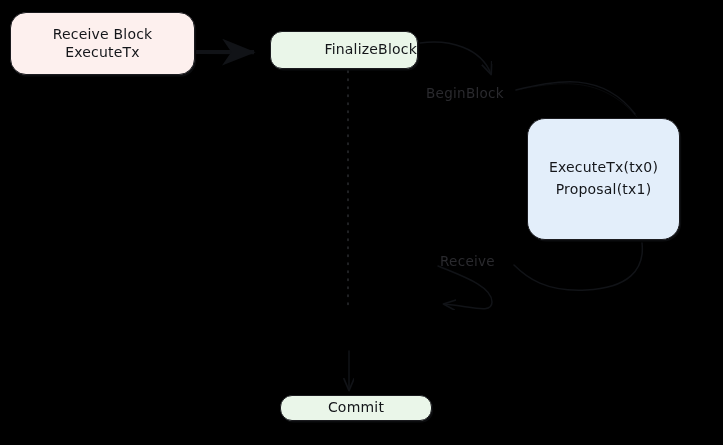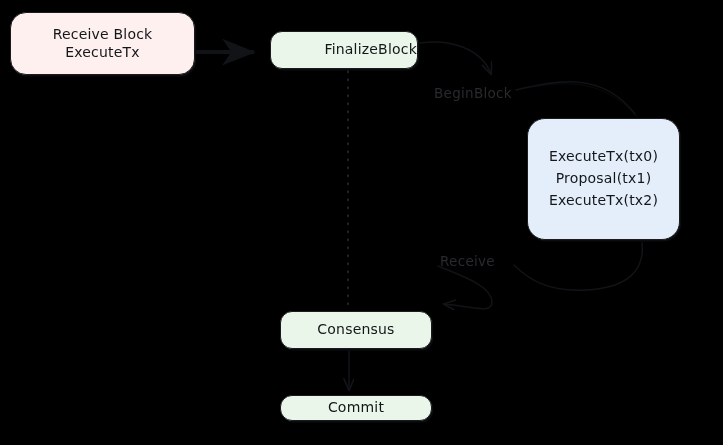--- a/index.html
+++ b/index.html
@@ -101,28 +101,24 @@
     <span class="line">ExecuteTx</span>
   </div>
 
   <div class="node node-green" style="left:270px; top:31px; width:148px; height:38px;align-items:flex-end;">
     <span class="line">FinalizeBlock</span>
   </div>
 
   <div class="node node-blue" style="left:527px; top:118px; width:153px; height:122px; border-radius:18px; line-height:1.55;">
     <span class="line">ExecuteTx(tx0)</span>
     <span class="line">Proposal(tx1)</span>
-    <span class="line">ExecuteTx(tx2)</span>
   </div>
 
-  <div class="node node-green" style="left:280px; top:311px; width:152px; height:38px;">
-    <span class="line">Consensus</span>
-  </div>
 
   <div class="node node-green" style="left:280px; top:395px; width:152px; height:26px;">
     <span class="line">Commit</span>
   </div>
 
-  <div class="edge-label" style="left:426px; top:85px;margin-left:8px;">BeginBlock</div>
+  <div class="edge-label" style="left:426px; top:85px;">BeginBlock</div>
 
   <div class="edge-label" style="left:440px; top:253px;">Receive</div>
 
 </div>
 
 </body></html>

